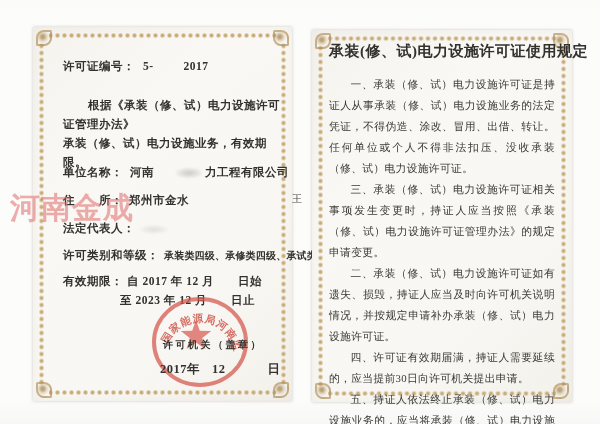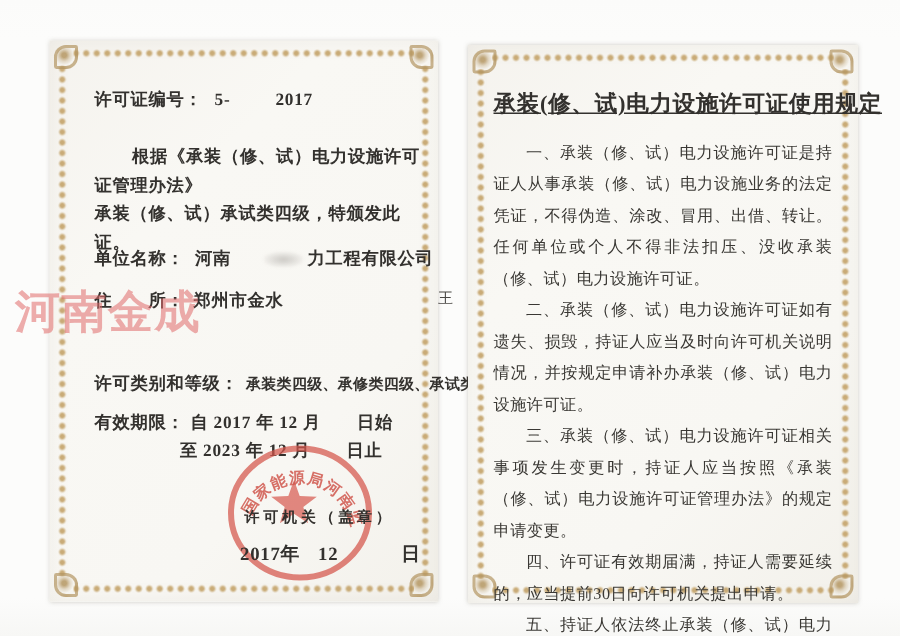--- a/index.html
+++ b/index.html
@@ -77,21 +77,21 @@
   }
   .row-issue { top:334px; left:127px; font-size:12.5px; font-weight:700; z-index:3; }
   .row-issue .m { margin-left:12px; }
   .row-issue .d { margin-left:42px; }
   .seal { position:absolute; left:117px; top:268px; z-index:2; opacity:.92; }
   .stray-char { position:absolute; left:292px; top:192px; font-size:10px; color:#4a4845; z-index:2; }
 
   
   .rp-content { position:absolute; inset:0; padding:0 17px; }
   .rp-title {
-    margin-top:30px; text-align:center; font-size:15px; font-weight:700; letter-spacing:.5px; white-space:nowrap;text-decoration:underline;
+    margin-top:12px; text-align:center; font-size:15px; font-weight:700; letter-spacing:.5px; white-space:nowrap;
   }
   .rp-rules { margin-top:13px; }
   .rp-rules p {
     font-size:10.8px; line-height:21px; text-align:justify; text-indent:2em;
     letter-spacing:.3px; color:#3a3834;
   }
 
   
   .watermark {
     position:absolute; left:10px; top:188px;
@@ -117,31 +117,34 @@
     </div>
 
     <div class="lp-content">
 
       <div class="lp-row row-license">
         <span>许可证编号：</span><span class="num">5-</span><span class="year">2017</span>
       </div>
 
       <div class="lp-intro">
         <div class="in1">根据《承装（修、试）电力设施许可证管理办法》</div>
-        <div>承装（修、试）承试类四级，特颁发此证。</div>
+        <div>承装（修、试）电力设施业务，有效期限。</div>
       </div>
 
       <div class="lp-row row-company">
         <span>单位名称：</span><span class="val-prefix">河南</span><span class="gap-smudge"></span><span>力工程有限公司</span>
       </div>
 
       <div class="lp-row row-address">
         <span>住　　所：</span><span class="val">郑州市金水</span>
       </div>
 
+      <div class="lp-row row-legal">
+        <span>法定代表人：</span><span class="legal-smudge"></span>
+      </div>
 
       <div class="lp-row row-category">
         <span>许可类别和等级：</span><span class="val">承装类四级、承修类四级、承试类四级</span>
       </div>
 
       <div class="lp-row row-valid-from">
         <span>有效期限：</span><span class="val">自 2017 年 12 月　　日始</span>
       </div>
 
       <div class="lp-row row-valid-to">
@@ -177,22 +180,22 @@
       <div class="corner tl"></div>
       <div class="corner tr"></div>
       <div class="corner bl"></div>
       <div class="corner br"></div>
     </div>
 
     <div class="rp-content">
       <div class="rp-title">承装(修、试)电力设施许可证使用规定</div>
       <div class="rp-rules">
         <p>一、承装（修、试）电力设施许可证是持证人从事承装（修、试）电力设施业务的法定凭证，不得伪造、涂改、冒用、出借、转让。任何单位或个人不得非法扣压、没收承装（修、试）电力设施许可证。</p>
+        <p>三、承装（修、试）电力设施许可证相关事项发生变更时，持证人应当按照《承装（修、试）电力设施许可证管理办法》的规定申请变更。</p>
         <p>二、承装（修、试）电力设施许可证如有遗失、损毁，持证人应当及时向许可机关说明情况，并按规定申请补办承装（修、试）电力设施许可证。</p>
-        <p>三、承装（修、试）电力设施许可证相关事项发生变更时，持证人应当按照《承装（修、试）电力设施许可证管理办法》的规定申请变更。</p>
         <p>四、许可证有效期届满，持证人需要延续的，应当提前30日向许可机关提出申请。</p>
         <p>五、持证人依法终止承装（修、试）电力设施业务的，应当将承装（修、试）电力设施许可证交回原许可机关。</p>
       </div>
     </div>
   </div>
 
   <div class="watermark">河南金成</div>
   <span class="stray-char">王</span>
 
 </div>

